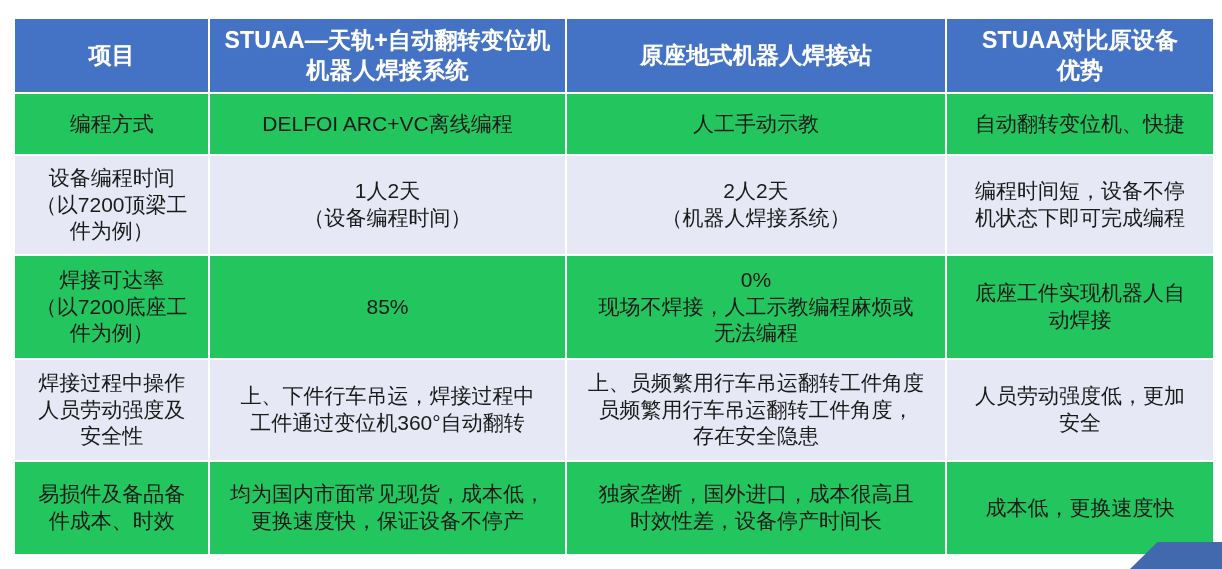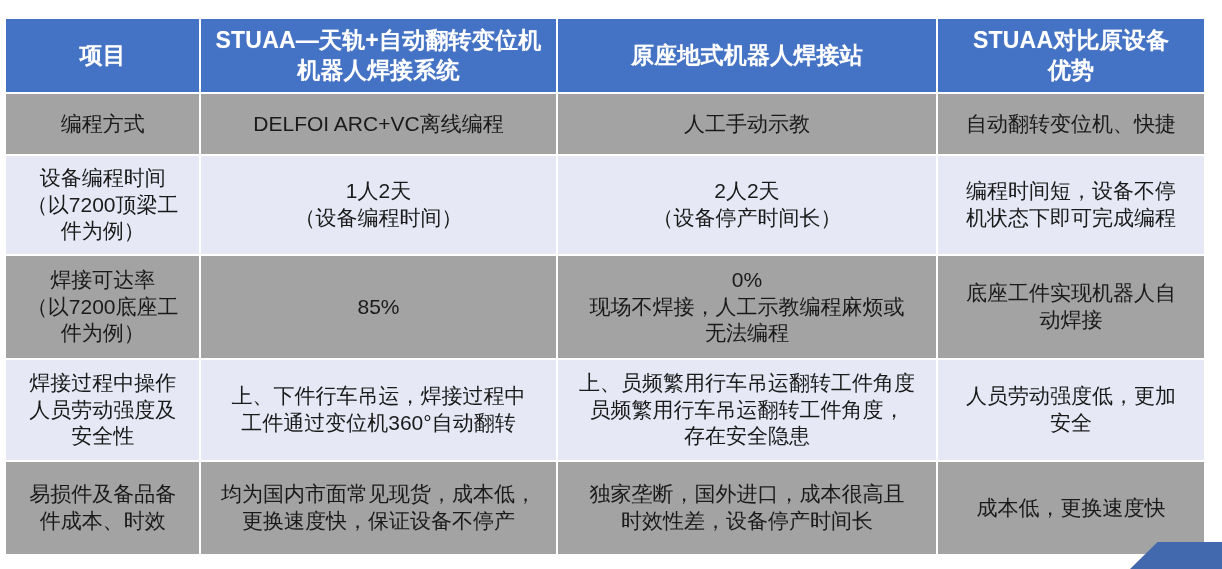--- a/index.html
+++ b/index.html
@@ -11,21 +11,21 @@
   body {
     width: 1222px;
     height: 569px;
     position: relative;
     overflow: hidden;
     font-family: "Liberation Sans", "DejaVu Sans", sans-serif;
   }
 
   #comparison-table {
     position: absolute;
-    left: 4px;
+    left: 13px;
     top: 17px;
     width: 1202px;
     border-collapse: separate;
     border-spacing: 2px 2px;
     table-layout: fixed;
   }
 
   #comparison-table col.c1 { width: 192px; }
   #comparison-table col.c2 { width: 352px; }
   #comparison-table col.c3 { width: 376px; }
@@ -52,21 +52,21 @@
     letter-spacing: 0.2px;
     text-shadow: 0 0 1px rgba(255,255,255,0.35);
   }
 
   
   tbody td {
     color: #1A1A1A;
     font-size: 21px;
     font-weight: normal;
   }
-  tbody tr.band-dark td { background: #a3a3a3; }
+  tbody tr.band-dark td { background: #22c55e; }
   tbody tr.band-light td { background: #E6E9F5; }
 
   tbody tr.r1 td { height: 52px; }
   tbody tr.r2 td { height: 90px; }
   tbody tr.r3 td { height: 94px; }
   tbody tr.r4 td { height: 92px; }
   tbody tr.r5 td { height: 84px; }
 
   
   tbody td.label-cell { padding-left: 6px; padding-right: 6px; }
@@ -142,21 +142,21 @@
     </tr>
 
     <tr class="band-light r2">
       <td class="label-cell">
         <span class="cell-lines"><span>设备编程时间</span><span>（以7200顶梁工</span><span>件为例）</span></span>
       </td>
       <td>
         <span class="cell-lines"><span>1人2天</span><span>（设备编程时间）</span></span>
       </td>
       <td>
-        <span class="cell-lines"><span>2人2天</span><span>（设备停产时间长）</span></span>
+        <span class="cell-lines"><span>2人2天</span><span>（机器人焊接系统）</span></span>
       </td>
       <td>
         <span class="cell-lines"><span>编程时间短，设备不停</span><span>机状态下即可完成编程</span></span>
       </td>
     </tr>
 
     <tr class="band-dark r3">
       <td class="label-cell">
         <span class="cell-lines"><span>焊接可达率</span><span>（以7200底座工</span><span>件为例）</span></span>
       </td>

